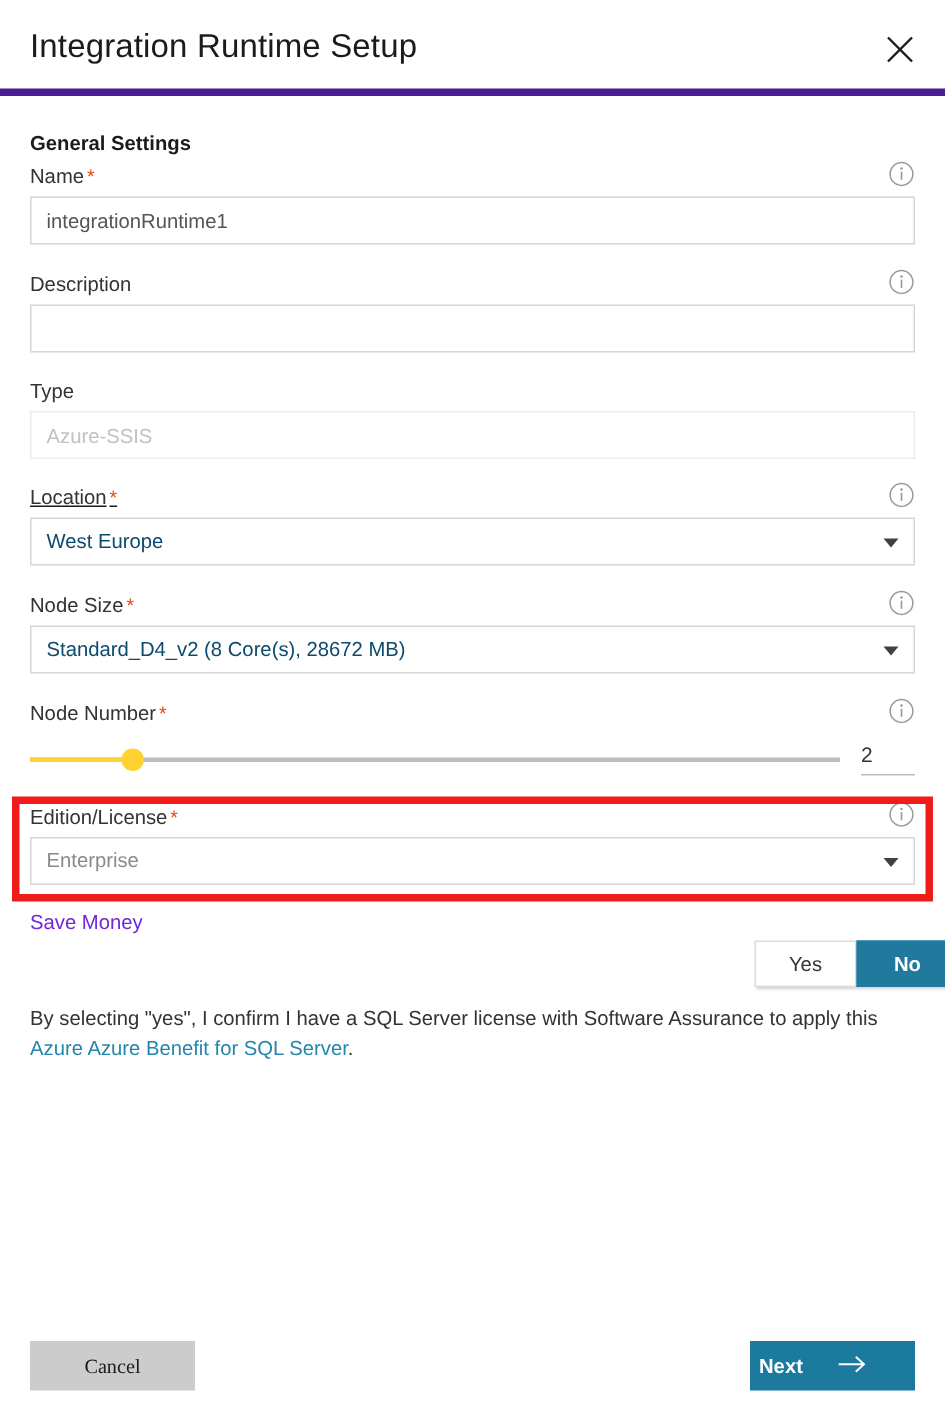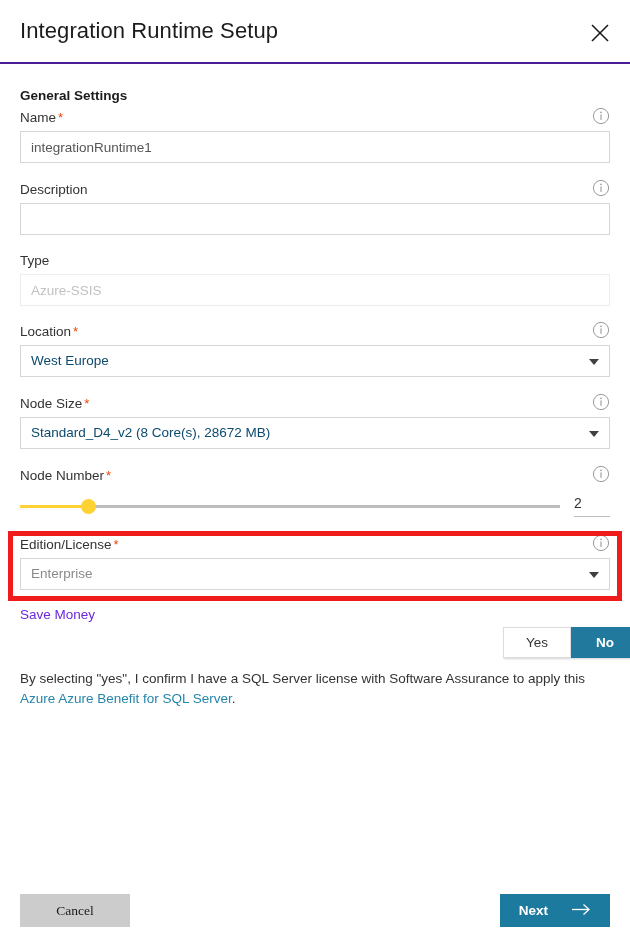--- a/index.html
+++ b/index.html
@@ -16,21 +16,21 @@
     width: 630px;
     height: 949px;
     background: #ffffff;
   }
 
   
   .header {
     position: absolute;
     top: 0; left: 0;
     width: 630px; height: 64px;
-    border-bottom: 2px solid #4c1d95;
+    border-bottom: 5px solid #4c1d95;
   }
   .header-title {
     position: absolute;
     left: 20px; top: 18px;
     font-size: 22px;
     font-weight: 400;
     letter-spacing: 0.1px;
     color: #1b1b1b;
     white-space: nowrap;
   }
@@ -246,21 +246,20 @@
     width: 110px; height: 33px;
     background: #1b7a9e;
     border: none;
     font-family: "Liberation Sans", sans-serif;
     font-size: 13.5px;
     font-weight: bold;
     color: #ffffff;
     cursor: pointer;
     display: flex;
     align-items: center;
-    justify-content: center;
     gap: 24px;
   }
   .arrow-icon { display: block; }
 </style>
 </head>
 <body>
 
 <div class="dialog">
 
   <div class="header">
@@ -303,21 +302,21 @@
       <span class="info-icon">
         <svg width="18" height="18" viewBox="0 0 18 18">
           <circle cx="9" cy="9" r="7.6" fill="none" stroke="#9a9a9a" stroke-width="1"></circle>
           <circle cx="9" cy="5.3" r="0.85" fill="#9a9a9a"></circle>
           <rect x="8.45" y="7.4" width="1.1" height="5.5" fill="#9a9a9a"></rect>
         </svg>
       </span>
       <input class="input-box empty" type="text" value="" style="">
     </div>
 
-    <div class="field" style="top:259px;">
+    <div class="field" style="top:259px;text-decoration:underline;">
       <span class="field-label">
         <span>Location</span><span class="req">*</span>
       </span>
       <span class="info-icon">
         <svg width="18" height="18" viewBox="0 0 18 18">
           <circle cx="9" cy="9" r="7.6" fill="none" stroke="#9a9a9a" stroke-width="1"></circle>
           <circle cx="9" cy="5.3" r="0.85" fill="#9a9a9a"></circle>
           <rect x="8.45" y="7.4" width="1.1" height="5.5" fill="#9a9a9a"></rect>
         </svg>
       </span>

